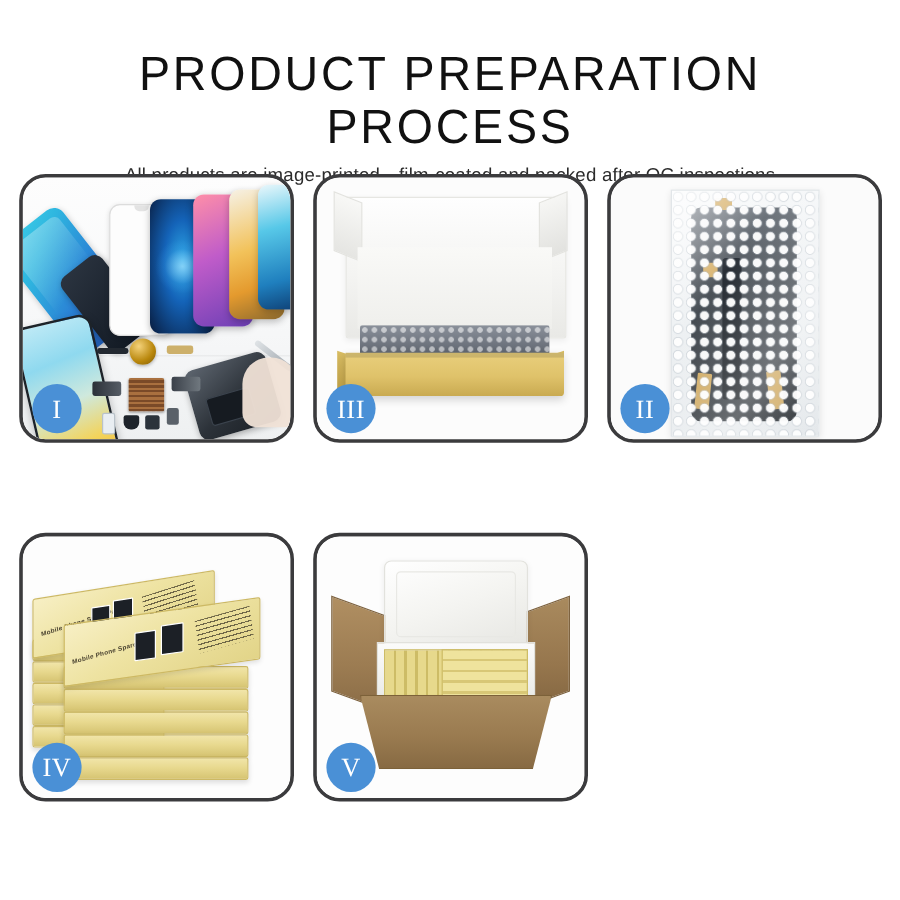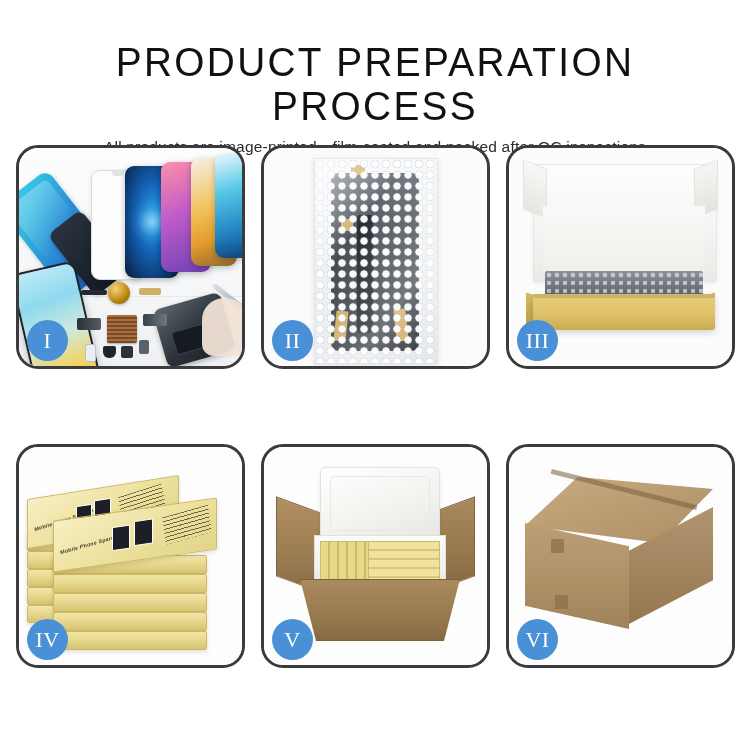--- a/index.html
+++ b/index.html
@@ -447,52 +447,52 @@
         <div class="p1-smallpart3"></div>
         <div class="p1-smallpart4"></div>
         <div class="p1-tool"></div>
         <div class="p1-hand"></div>
       </div>
       <div class="badge">I</div>
     </div>
 
     <div class="panel">
       <div class="panel-photo">
+        <div class="p3-bg"></div>
+        <div class="p3-lid"></div>
+        <div class="p3-lid-flapL"></div>
+        <div class="p3-lid-flapR"></div>
+        <div class="p3-innerwall"></div>
+        <div class="p3-bubbletray"></div>
+        <div class="p3-boxleft"></div>
+        <div class="p3-boxright"></div>
+        <div class="p3-boxfront"></div>
+      </div>
+      <div class="badge">III</div>
+    </div>
+
+    <div class="panel">
+      <div class="panel-photo">
         <div class="p2-bg"></div>
         <div class="p2-bag">
           <div class="p2-screen"></div>
           <div class="p2-flex"></div>
           <div class="p2-tapeA"></div>
           <div class="p2-tapeB"></div>
           <div class="p2-tapeC"></div>
           <div class="p2-tapeD"></div>
           <div class="p2-bubbles"></div>
           <div class="p2-sheen"></div>
         </div>
       </div>
       <div class="badge">II</div>
     </div>
 
     <div class="panel">
       <div class="panel-photo">
-        <div class="p3-bg"></div>
-        <div class="p3-lid"></div>
-        <div class="p3-lid-flapL"></div>
-        <div class="p3-lid-flapR"></div>
-        <div class="p3-innerwall"></div>
-        <div class="p3-bubbletray"></div>
-        <div class="p3-boxleft"></div>
-        <div class="p3-boxright"></div>
-        <div class="p3-boxfront"></div>
-      </div>
-      <div class="badge">III</div>
-    </div>
-
-    <div class="panel">
-      <div class="panel-photo">
         <div class="p4-bg"></div>
         <div class="p4-stack">
 
           <div class="p4-box" style="left:8px; top:86px; width:108px; height:16px;"></div>
           <div class="p4-box" style="left:8px; top:104px; width:108px; height:16px;"></div>
           <div class="p4-box" style="left:8px; top:122px; width:108px; height:16px;"></div>
           <div class="p4-box" style="left:8px; top:140px; width:108px; height:16px;"></div>
           <div class="p4-box" style="left:8px; top:158px; width:108px; height:16px;"></div>
 
           <div class="p4-box p4-top" style="left:8px; top:40px; width:150px; height:48px; transform:skewY(-9deg);">
@@ -527,27 +527,15 @@
         <div class="p5-flapR"></div>
         <div class="p5-foamlid"></div>
         <div class="p5-foambody"></div>
         <div class="p5-contents"></div>
         <div class="p5-contents2"></div>
         <div class="p5-cartonbody"></div>
       </div>
       <div class="badge">V</div>
     </div>
 
-    <div class="panel">
-      <div class="panel-photo">
-        <div class="p6-bg"></div>
-        <div class="p6-top"></div>
-        <div class="p6-side"></div>
-        <div class="p6-front"></div>
-        <div class="p6-seam"></div>
-        <div class="p6-tape1"></div>
-        <div class="p6-tape2"></div>
-      </div>
-      <div class="badge">VI</div>
-    </div>
 
   </div>
 </div>
 
 </body></html>

